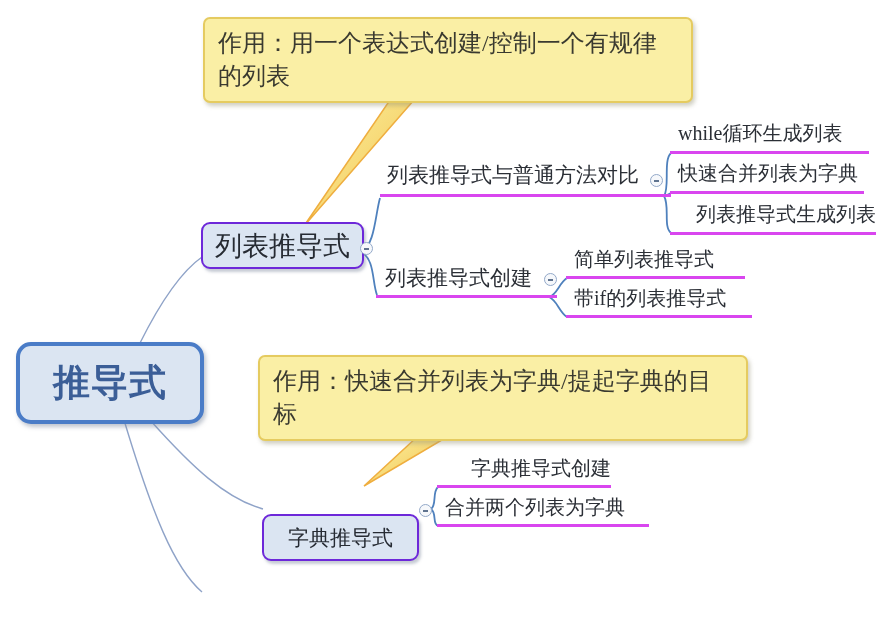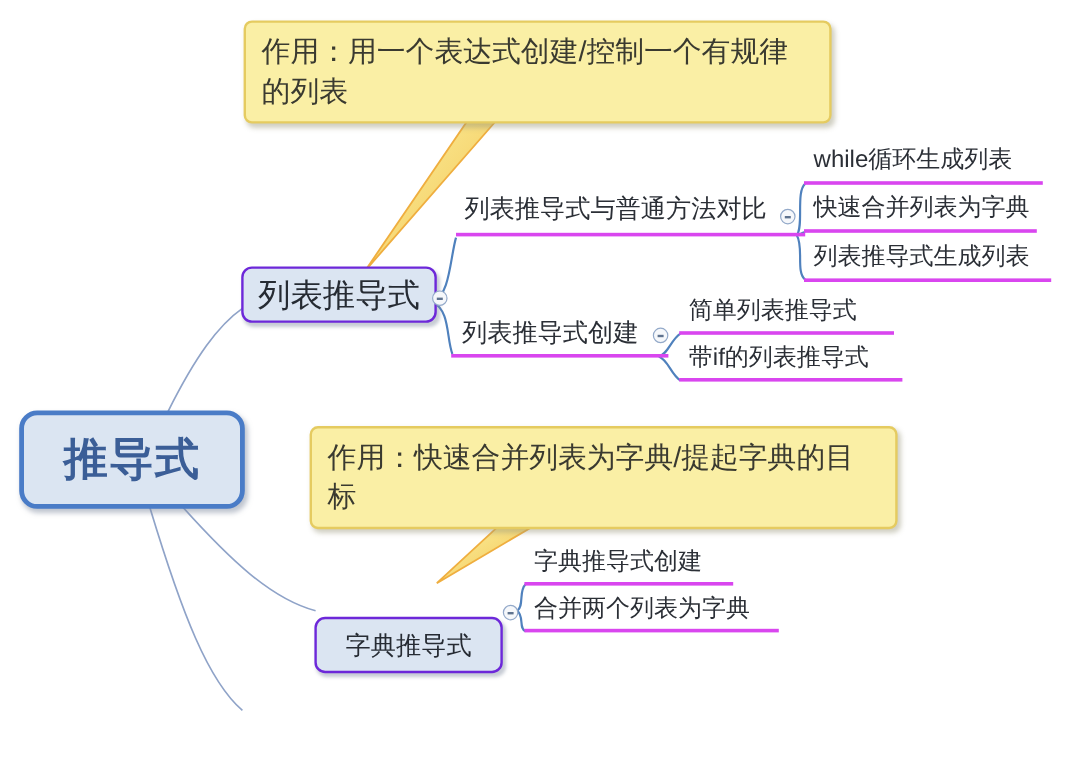--- a/index.html
+++ b/index.html
@@ -1,18 +1,18 @@
 <!DOCTYPE html>
 <html><head>
 <meta charset="utf-8">
 <style>
   html,body{margin:0;padding:0;background:#ffffff;}
   .stage{
     position:relative;width:889px;height:638px;overflow:hidden;background:#ffffff;
-    font-family:Liberation Sans, sans-serif;
+    font-family:Liberation Serif, serif;
   }
   .stage svg{position:absolute;left:0;top:0;z-index:1;}
 
   
   .note{
     position:absolute;z-index:2;background:#FAEFA5;border:2px solid #E5CB60;border-radius:7px;
     padding:8px 13px;width:460px;font-size:24px;line-height:33px;color:#3a3a30;
     box-shadow:2px 3px 4px rgba(150,148,120,.45);
   }
   #note1{left:203px;top:17px;}
@@ -36,24 +36,24 @@
   
   .topic{
     position:absolute;z-index:3;border-bottom:3px solid #d946ef;color:#2b2f36;white-space:nowrap;
   }
   .t21{font-size:21px;line-height:26px;}
   .t20{font-size:20px;line-height:25px;}
   #t-compare   {left:380px;top:162px;width:284px;padding:0 0 6px 7px;}
   #t-create    {left:376px;top:265px;width:172px;padding:0 0 4px 9px;}
   #t-while     {left:670px;top:121px;width:191px;padding:0 0 5px 8px;}
   #t-for       {left:670px;top:161px;width:186px;padding:0 0 5px 8px;}
-  #t-listgen   {left:670px;top:202px;width:198px;padding:0 0 5px 8px;}
+  #t-listgen   {left:670px;top:202px;width:198px;padding:0 0 5px 8px;text-align:right;}
   #t-simple    {left:566px;top:247px;width:171px;padding:0 0 4px 8px;}
   #t-withif    {left:566px;top:286px;width:178px;padding:0 0 4px 8px;}
-  #t-dictcreate{left:437px;top:456px;width:166px;padding:0 0 4px 8px;}
+  #t-dictcreate{left:437px;top:456px;width:166px;padding:0 0 4px 8px;text-align:right;}
   #t-merge     {left:437px;top:495px;width:204px;padding:0 0 4px 8px;}
 
   
   .collapse{
     position:absolute;z-index:4;width:11px;height:11px;border:1px solid #93a9c9;border-radius:50%;
     background:#f6f8fb;display:flex;align-items:center;justify-content:center;cursor:pointer;
   }
   .collapse i{display:block;width:5px;height:2px;background:#5f738f;}
   #c-list   {left:360px;top:242px;}
   #c-compare{left:650px;top:174px;}

